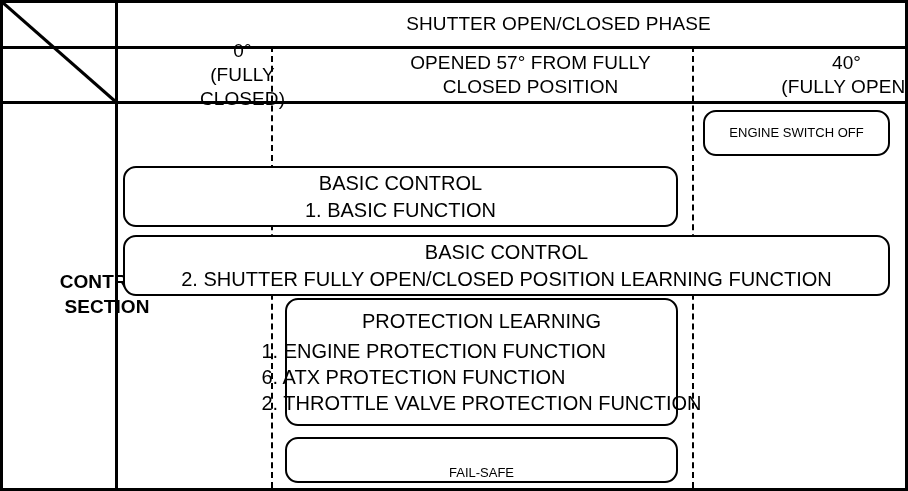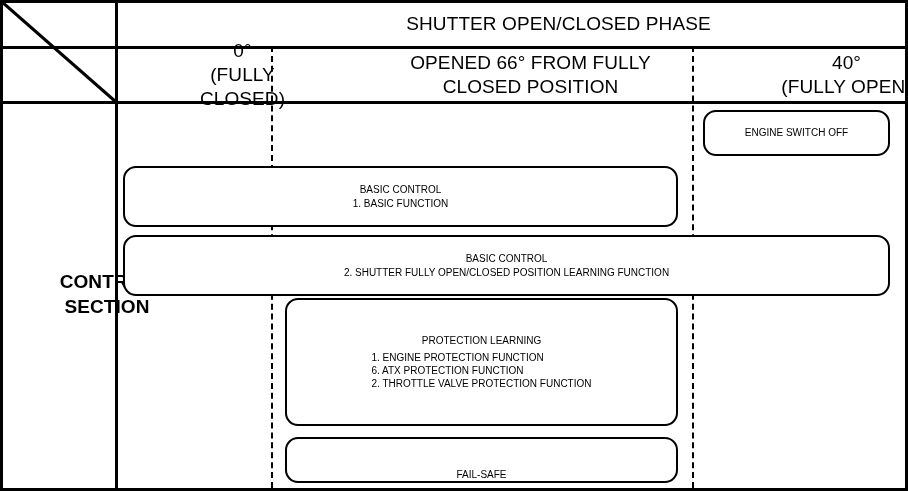--- a/index.html
+++ b/index.html
@@ -60,32 +60,32 @@
     position: absolute;
     box-sizing: border-box;
     border: 2.4px solid #000000;
     border-radius: 13px;
     background: #ffffff;
     display: flex;
     flex-direction: column;
     align-items: center;
     justify-content: center;
     text-align: center;
-    font-size: 10px;
+    font-size: 20px;
     line-height: 1.33;
   }
   .box .title { white-space: pre-line; }
   .box .list {
     text-align: left;
     align-self: center;
     margin-top: 4px;
     line-height: 1.30;
   }
   .box .list div { white-space: pre; }
-  .box.single { font-size: 10px; }
+  .box.single { font-size: 13px; }
 </style>
 </head>
 <body>
 
 <div id="diagram">
 
   <div class="line hline" style="top:0;"></div>
   <div class="line hline" style="top:46px;"></div>
   <div class="line hline" style="top:101px;"></div>
   <div class="line hline" style="top:488px;"></div>
@@ -101,21 +101,21 @@
 
   <svg class="corner-diagonal" viewBox="0 0 118 104" preserveAspectRatio="none">
     <line x1="1" y1="1" x2="116" y2="102" stroke="#000000" stroke-width="3"></line>
   </svg>
 
   <div class="cell" style="left:118px; top:3px; width:785px; height:43px;">SHUTTER OPEN/CLOSED PHASE</div>
 
   <div class="cell" style="left:118px; top:49px; width:153px; height:52px;">0°
 (FULLY CLOSED)</div>
 
-  <div class="cell" style="left:273px; top:49px; width:419px; height:52px;">OPENED 66° FROM FULLY
+  <div class="cell" style="left:273px; top:49px; width:419px; height:52px;">OPENED 57° FROM FULLY
 CLOSED POSITION</div>
 
   <div class="cell" style="left:694px; top:49px; width:209px; height:52px;">40°
 (FULLY OPEN)</div>
 
   <div class="cell" style="left:3px; top:101px; width:112px; height:387px;font-weight:bold;">CONTROL
 SECTION</div>
 
   <div class="box single" style="left:703px; top:110px; width:187px; height:46px;">
     <span class="title">ENGINE SWITCH OFF</span>

